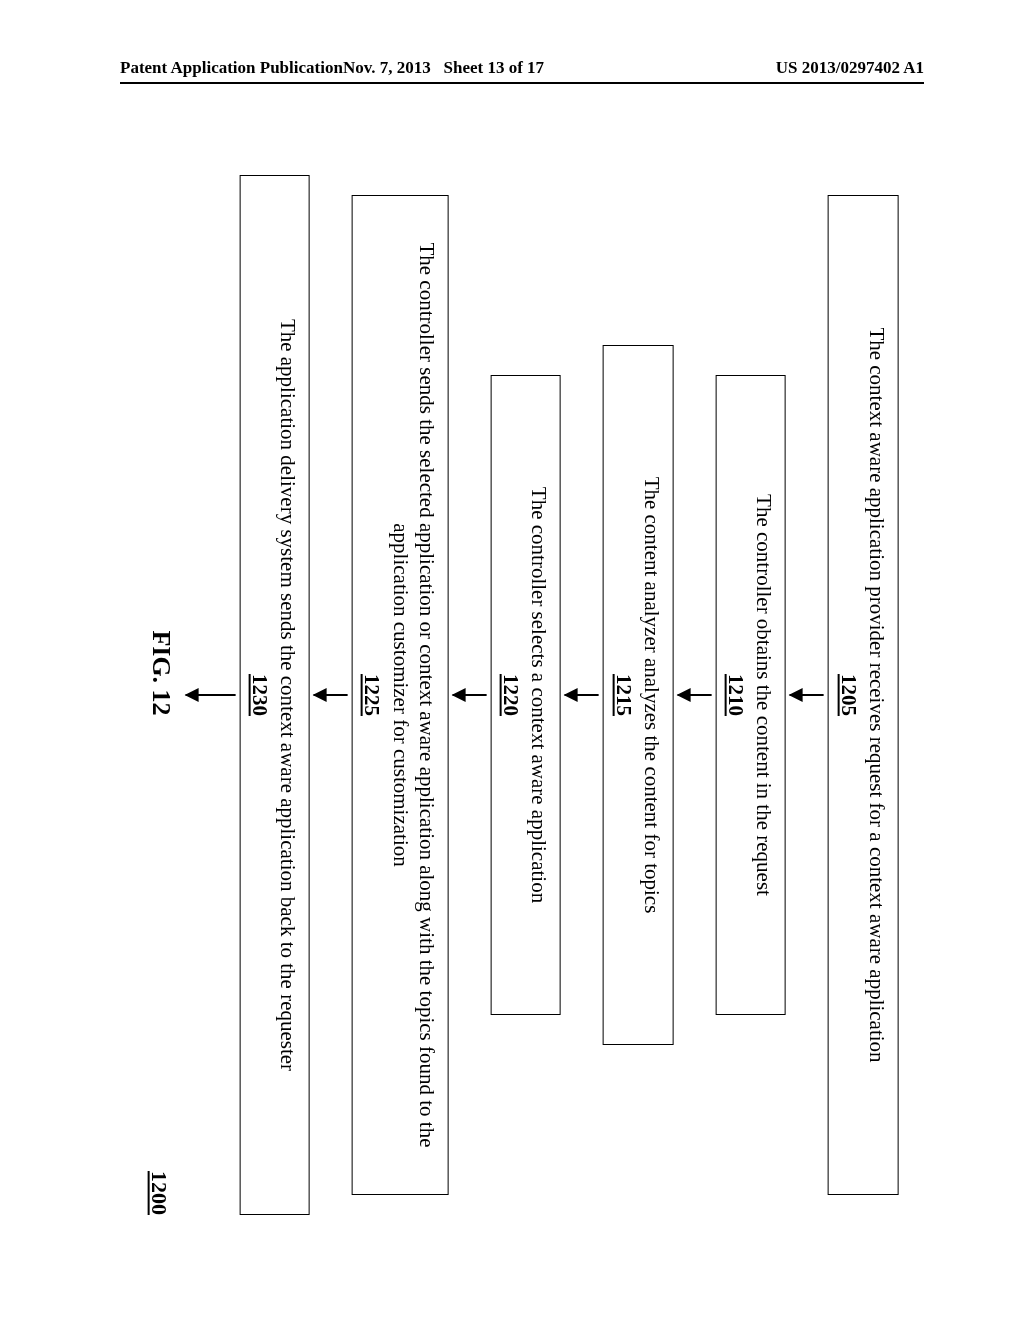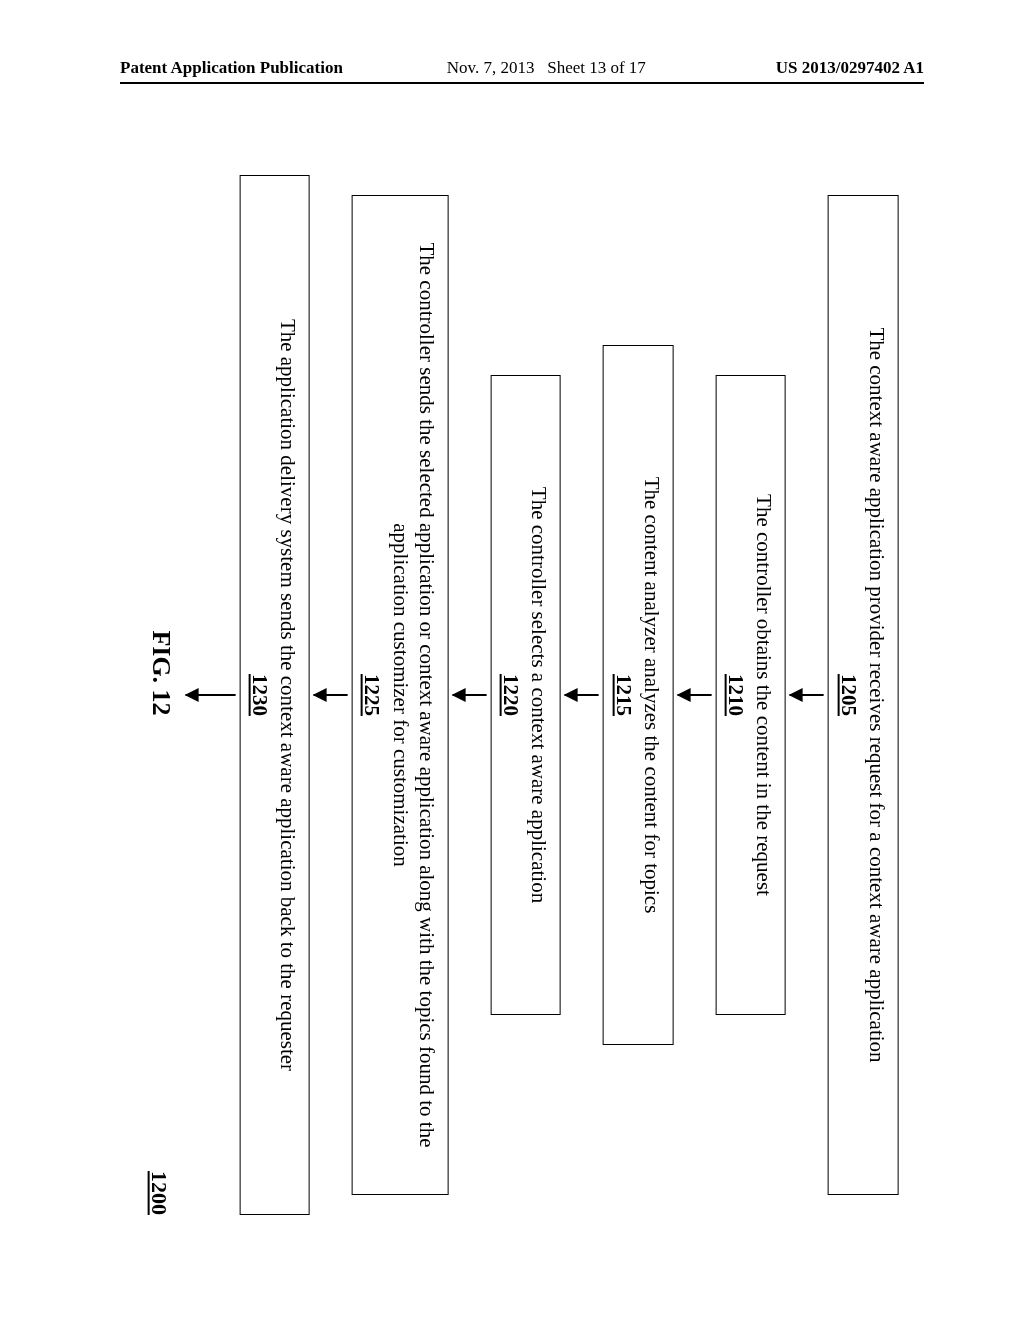--- a/index.html
+++ b/index.html
@@ -1,20 +1,20 @@
 <!DOCTYPE html>
 <html><head>
 <meta charset="utf-8">
 <style>
   * { box-sizing: border-box; margin: 0; padding: 0; }
   html, body { width: 1024px; height: 1320px; background: #fff; font-family: "Times New Roman", Times, serif; color: #000; }
   .page { position: relative; width: 1024px; height: 1320px; }
   .header { position: absolute; top: 54px; left: 120px; right: 100px; height: 30px; border-bottom: 2px solid #000; display: flex; align-items: flex-end; padding-bottom: 4px; font-size: 17px; }
   .hdr-left { font-weight: bold; flex: 0 0 auto; }
-  .hdr-mid  { flex: 1 1 auto; text-align: center; font-weight: normal; }
+  .hdr-mid  { flex: 1 1 auto; font-weight: bold; }
   .hdr-right{ flex: 0 0 auto; font-weight: bold; margin-left: 26px; }
   .sheet { position: absolute; top: 130px; left: 120px; right: 100px; bottom: 60px; }
   .rotated-wrap { position: absolute; top: 0; left: 0; width: 100%; height: 100%; }
   .diagram { position: absolute; left: 50%; top: 50%; transform: translate(-50%, -50%) rotate(90deg); transform-origin: center center; width: 1060px; }
   .flow { display: flex; flex-direction: column; align-items: center; }
   .box { border: 1.5px solid #000; padding: 8px 22px 6px 22px; text-align: center; font-size: 21px; line-height: 1.25; }
   .ref { text-decoration: underline; font-weight: bold; margin-top: 2px; display: block; }
   .arrow { width: 2px; height: 34px; background: #000; position: relative; margin: 4px 0; }
   .arrow::after { content: ""; position: absolute; bottom: -1px; left: 50%; transform: translateX(-50%); width: 0; height: 0; border-left: 7px solid transparent; border-right: 7px solid transparent; border-top: 14px solid #000; }
   .arrow.last { height: 50px; }

